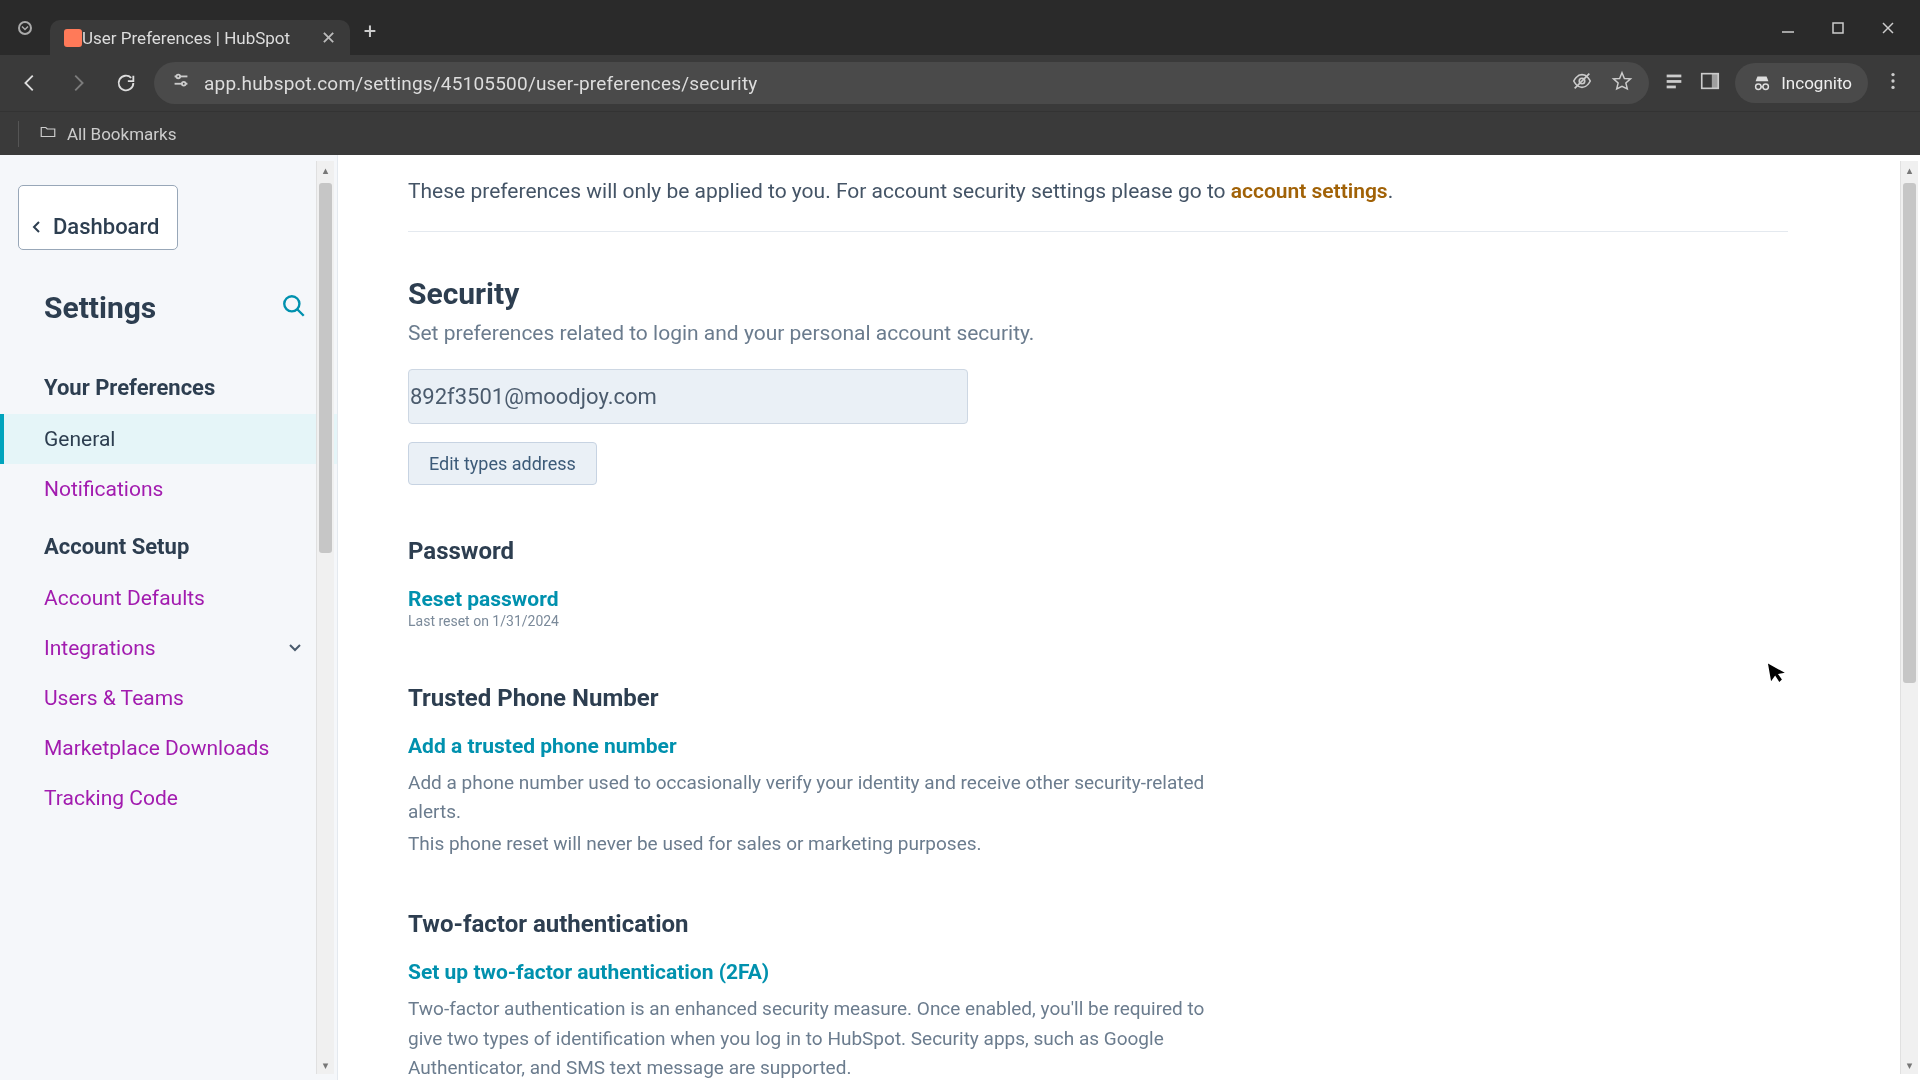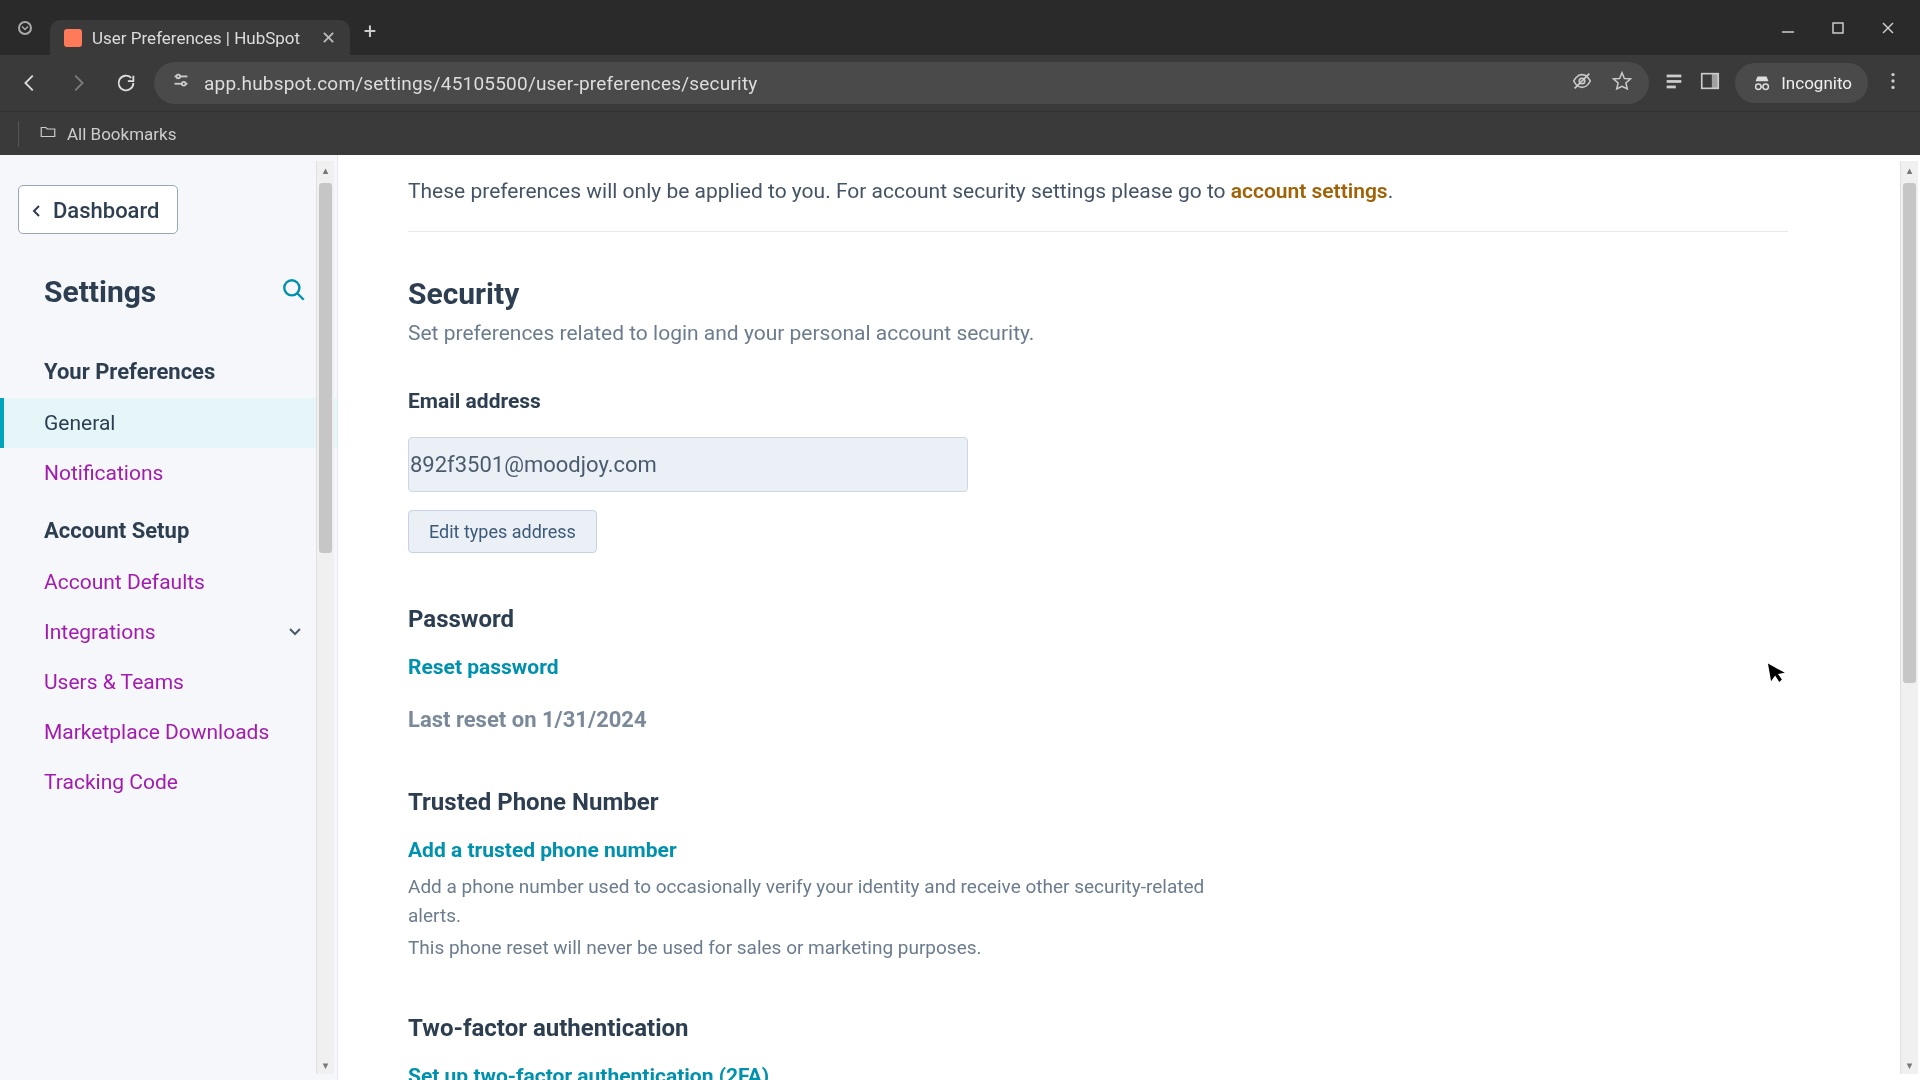--- a/index.html
+++ b/index.html
@@ -4,21 +4,21 @@
 <style>
 * { margin: 0; padding: 0; box-sizing: border-box; font-family: -apple-system, BlinkMacSystemFont, "Segoe UI", Roboto, sans-serif; }
 html, body { width: 1920px; height: 1080px; overflow: hidden; }
 
 
 .chrome { display: flex; flex-direction: column; height: 100%; }
 .titlebar { background: #2a2a2a; height: 55px; display: flex; align-items: stretch; color: #ccc; }
 .tab-drop { width: 50px; display: flex; align-items: center; justify-content: center; }
 .tab-drop .chev { width: 14px; height: 14px; border: 2px solid #aaa; border-radius: 50%; position: relative; display:flex;align-items:center;justify-content:center;}
 .tab-drop .chev svg{width:10px;height:10px;}
-.tab { background: #3a3a3a; border-radius: 10px 10px 0 0; display: flex; align-items: center; padding: 12px 14px; gap: 10px; margin-top: 20px; min-width: 300px; }
+.tab { background: #3a3a3a; border-radius: 10px 10px 0 0; display: flex; align-items: center; padding: 12px 14px; margin-top: 20px; min-width: 300px; }
 .tab .favicon { width: 18px; height: 18px; background: #ff7a59; border-radius: 3px; position: relative; }
 .tab .favicon::after{content:"";position:absolute;inset:3px;border:2px solid #fff;border-top:none;border-left:none;transform:rotate(45deg);opacity:.0;}
 .tab .title { font-size: 17px; color: #ddd; }
 .tab .close { font-size: 18px; color: #bbb; margin-left: auto; }
 .newtab { width: 40px; display: flex; align-items: center; justify-content: center; font-size: 22px; color: #ccc; margin-top:8px;}
 .winctrl { margin-left: auto; display: flex; align-items: center; gap: 34px; padding-right: 24px; color: #ccc; }
 .winctrl span { font-size: 18px; display:inline-flex;}
 .winctrl svg{width:16px;height:16px;}
 
 .toolbar { background: #3a3a3a; height: 56px; display: flex; align-items: center; padding: 0 10px; gap: 8px; color: #ccc; }
@@ -34,21 +34,21 @@
 .bookmarksbar { background: #3a3a3a; height: 44px; display: flex; align-items: center; justify-content: flex-start; padding: 0 18px; color: #ccc; font-size: 17px; border-top: 1px solid #333; gap: 10px;}
 .bookmarksbar .sep { width:1px; height:26px; background:#555; margin-right:10px;}
 .bookmarksbar svg{width:18px;height:18px;}
 
 
 .viewport { flex: 1; display: flex; background: #fff; position: relative; overflow: hidden; }
 
 
 .app-sidebar { width: 338px; background: #f5f7fa; border-right: 1px solid #e4e9ef; position: relative; }
 .sb-inner { padding: 0; }
-.backlink { margin: 30px 0 0 18px; display: inline-flex; align-items: center; gap: 8px; border: 1.5px solid #98a7b8; border-radius: 5px; padding: 12px 18px 10px 10px; color: #2d3e50; font-size: 22px; font-weight: 500; background:#fff;justify-content:center;}
+.backlink { margin: 30px 0 0 18px; display: inline-flex; align-items: center; gap: 8px; border: 1.5px solid #98a7b8; border-radius: 5px; padding: 28px 18px 10px 10px; color: #2d3e50; font-size: 22px; font-weight: 500; background:#fff;justify-content:center;}
 .backlink svg{width:16px;height:16px;}
 .settings-head { display:flex; align-items:center; justify-content:space-between; padding: 40px 30px 30px 44px; }
 .settings-head h1 { font-size: 30px; font-weight: 700; color: #2d3e50; }
 .settings-head .search { color:#0091ae; }
 .settings-head .search svg{width:26px;height:26px;stroke-width:2.2;}
 .sb-section { font-size: 22px; font-weight: 700; color: #2d3e50; padding: 20px 0 14px 44px; }
 .sb-item { font-size: 21px; color: #a21caf; padding: 13px 0 13px 44px; cursor: pointer; display:flex;align-items:center;}
 .sb-item .exp { margin-left:auto; margin-right:34px; }
 .sb-item .exp svg{width:16px;height:16px;}
 .sb-item.active { background: #e5f5f8; color:#2d3e50; border-left: 4px solid #00a4bd; padding-left:40px; }
@@ -66,21 +66,21 @@
 
 .sec-title { font-size: 30px; font-weight: 700; color: #2d3e50; margin-top: 44px; }
 .sec-sub { font-size: 21px; color: #6b7c8e; margin-top: 10px; }
 
 .field-label { font-size: 21px; font-weight: 700; color: #2d3e50; margin-top: 44px; }
 .email-box { margin-top: 24px; width: 560px; background: #eaf0f6; border: 1px solid #cdd7e3; border-radius: 4px; padding: 14px 1px; font-size: 22px; color: #4b5b6d; }
 .edit-btn { display:inline-block; margin-top: 18px; background:#eaf0f6; border:1px solid #c7d3e2; border-radius:4px; padding: 10px 20px; font-size:18px; color:#3c5a78; cursor:pointer;}
 
 .sub-title { font-size: 24px; font-weight: 700; color: #2d3e50; margin-top: 52px; }
 .link-action { display:inline-block; font-size: 21px; font-weight: 700; color: #0091ae; margin-top: 22px; cursor:pointer;}
-.muted { font-size: 22px; color: #7b8a9a; margin-top: 24px; line-height: 1.5; font-weight: bold; }
+.muted { font-size: 14px; color: #7b8a9a; margin-top: 0; line-height: 1.5; }
 .desc { font-size: 19px; color: #6b7c8e; margin-top: 10px; line-height: 1.55; max-width: 830px;}
 
 .app-scrollbar { position:absolute; top:6px; right:2px; width:18px; bottom:6px; background:#f0f0f0; border-left:1px solid #e0e0e0;}
 .app-scrollbar .thumb{ position:absolute; left:2px; right:2px; top:22px; height:500px; background:#c6c6c6; border-radius:3px;}
 .app-scrollbar .arr{position:absolute;left:0;right:0;height:18px;display:flex;align-items:center;justify-content:center;color:#777;font-size:11px;}
 .app-scrollbar .arr.top{top:0;} .app-scrollbar .arr.bot{bottom:0;}
 
 .cursor { position:absolute; left:1430px; top:505px; font-size:22px; color:#000; transform: rotate(-10deg);}
 .cursor svg{width:20px;height:24px;}
 </style>
@@ -252,21 +252,20 @@
     <div class="app-main">
       <div class="main-scroll">
         <div class="content">
           <p class="pref-note">
             <span>These preferences will only be applied to you. For account security settings please go to </span><a href="#">account settings</a><span>.</span>
           </p>
 
           <h2 class="sec-title">Security</h2>
           <p class="sec-sub">Set preferences related to login and your personal account security.</p>
 
-          <div class="field-label">Email address</div>
           <div class="email-box">892f3501@moodjoy.com</div>
           <button class="edit-btn">Edit types address</button>
 
           <h3 class="sub-title">Password</h3>
           <a class="link-action">Reset password</a>
           <p class="muted">Last reset on 1/31/2024</p>
 
           <h3 class="sub-title">Trusted Phone Number</h3>
           <a class="link-action">Add a trusted phone number</a>
           <p class="desc">Add a phone number used to occasionally verify your identity and receive other security-related alerts.</p>

